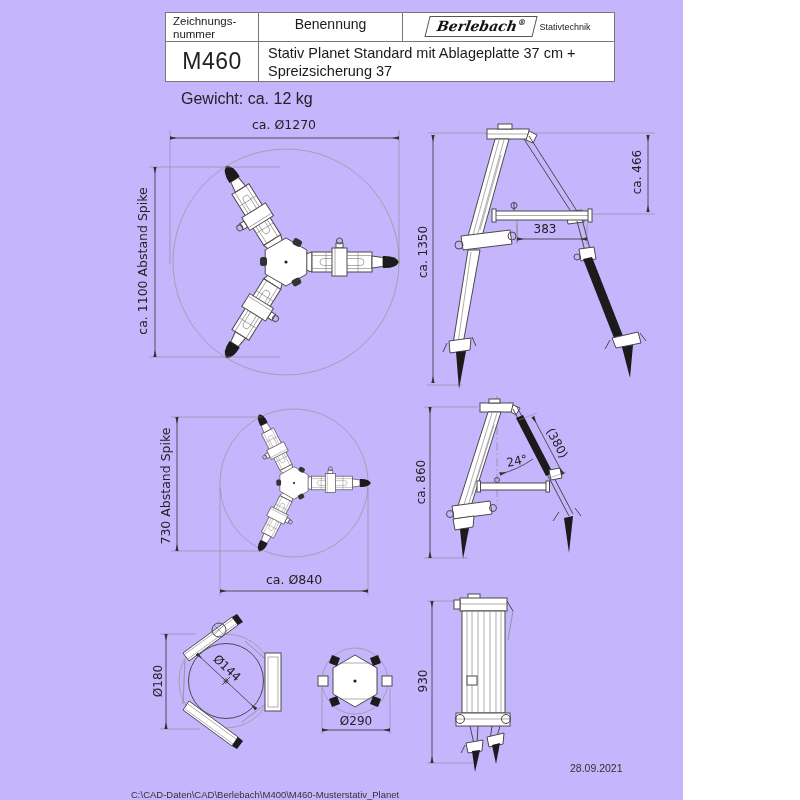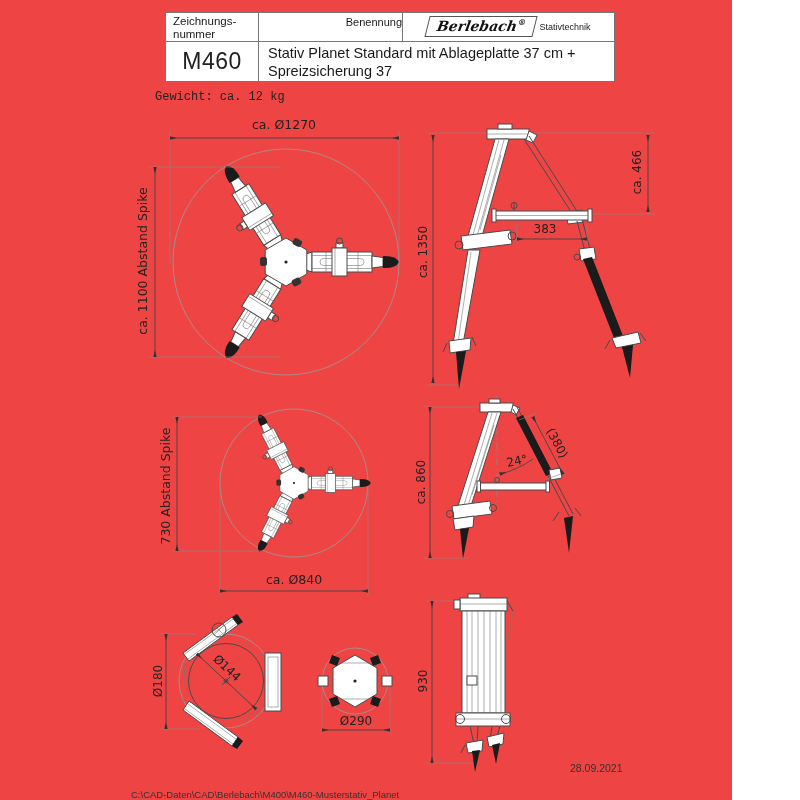--- a/index.html
+++ b/index.html
@@ -1,37 +1,37 @@
 <!DOCTYPE html>
 <html><head>
 <meta charset="utf-8">
 <style>
   html,body{margin:0;padding:0;background:#fff;}
-  .sheet{position:relative;width:732px;height:800px;background:#ef4444;overflow:hidden;
-         font-family:"Liberation Sans",sans-serif;color:#1a1a1a;}
+  .sheet{position:relative;width:652px;height:800px;background:#c4b5fd;overflow:hidden;
+         font-family:"Liberation Sans",sans-serif;color:#1a1a1a;padding-left:31px;}
   
   .tblock{position:absolute;left:165px;top:12px;width:450px;height:70px;border:1.4px solid #777;box-sizing:border-box;background:#fff;}
   .tb-row{display:flex;box-sizing:border-box;}
   .tb-r1{height:29px;border-bottom:1.4px solid #777;}
   .tb-r2{height:39px;}
   .tb-cell{box-sizing:border-box;}
   .tb-c1{width:93px;border-right:1.4px solid #777;padding:2px 0 0 7px;font-size:11.5px;line-height:1.15;}
-  .tb-c2{width:144px;border-right:1.4px solid #777;text-align:right;padding-top:3px;font-size:11px;}
+  .tb-c2{width:144px;border-right:1.4px solid #777;text-align:center;padding-top:3px;font-size:14px;}
   .tb-c3{flex:1;display:flex;align-items:center;justify-content:center;gap:5px;}
   .tb-num{width:93px;border-right:1.4px solid #777;display:flex;align-items:center;justify-content:center;
           font-size:23px;letter-spacing:.5px;color:#222;}
   .tb-desc{flex:1;padding:3px 0 0 9px;font-size:14.5px;line-height:1.22;}
   .tb-desc span{display:block;}
   .logo-box{display:inline-block;border:1.4px solid #555;padding:0 9px 1px 9px;transform:skewX(-14deg);background:#fff;}
   .logo-text{display:inline-block;transform:skewX(4deg);font-family:"DejaVu Serif",serif;font-style:italic;
              font-weight:bold;font-size:14px;color:#111;}
   .logo-reg{font-size:8px;vertical-align:super;font-style:normal;}
   .logo-sub{font-size:9px;color:#222;}
   
-  .weight{position:absolute;left:155px;top:90px;font-family:Liberation Mono, monospace;font-size:12px;color:#222;}
+  .weight{position:absolute;left:181px;top:90px;font-family:Liberation Sans, sans-serif;font-size:16px;color:#222;}
   .fpath{position:absolute;left:131px;top:763px;font-size:9.5px;color:#333;margin-top:26px;}
   .fdate{position:absolute;left:563px;top:762px;font-size:10.5px;color:#333;margin-left:7px;}
   
   .dim{position:absolute;font-family:"DejaVu Sans",sans-serif;font-size:12px;color:#222;white-space:nowrap;
        transform:translate(-50%,-50%);}
   .dim.big{font-size:12.5px;}
   .r90{transform:translate(-50%,-50%) rotate(-90deg);}
   .r62{transform:translate(-50%,-50%) rotate(62deg);}
   .r43{transform:translate(-50%,-50%) rotate(43deg);}
   .rm12{transform:translate(-50%,-50%) rotate(-12deg);}

